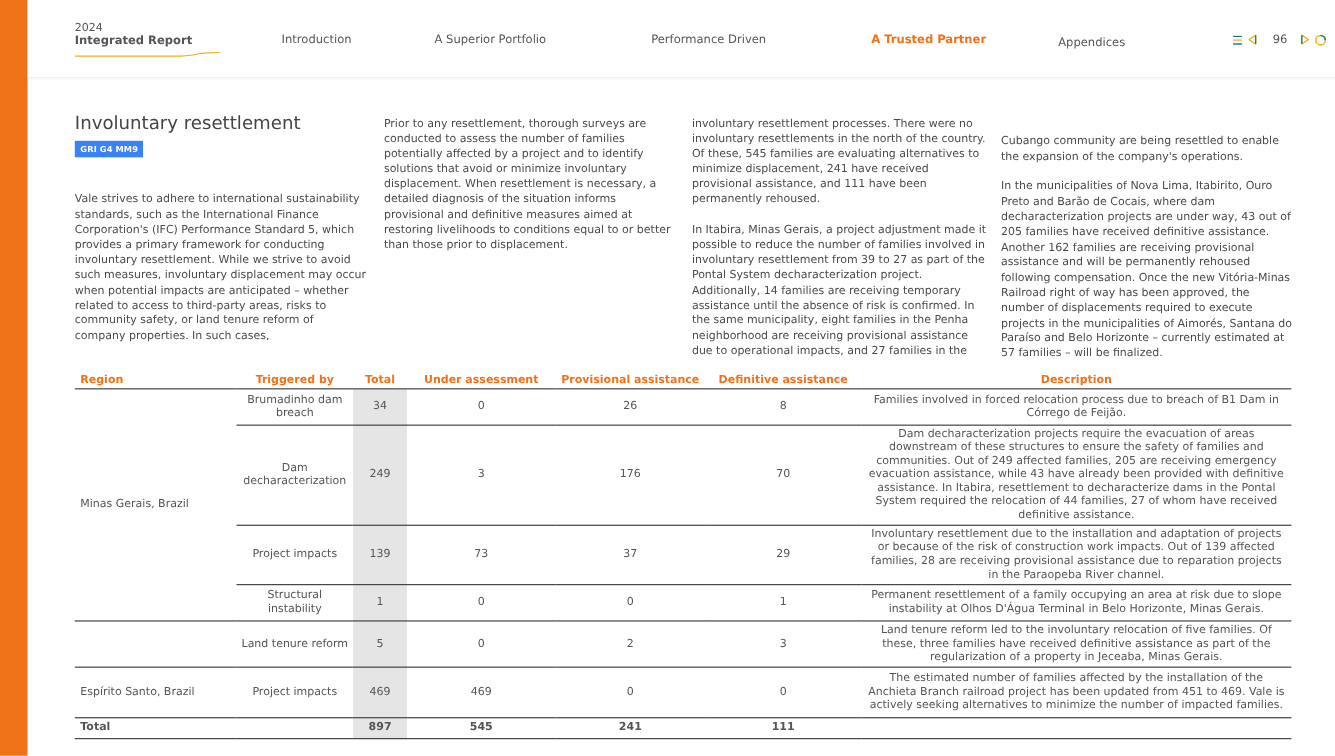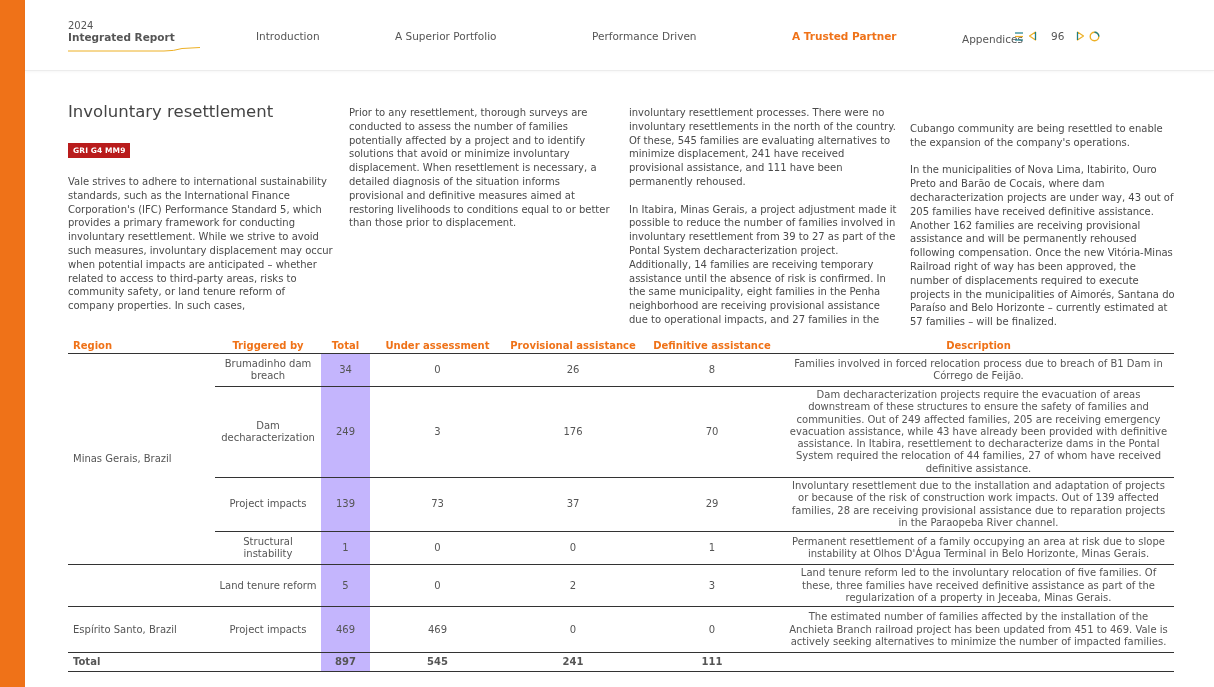--- a/index.html
+++ b/index.html
@@ -9,35 +9,35 @@
     font-family: "DejaVu Sans", sans-serif;
   }
   .side-bar { position: absolute; left: 0; top: 0; width: 25px; height: 687px; background: #ef7218; }
   .topbar { position: absolute; left: 25px; top: 0; right: 0; height: 70px; background: #fff; border-bottom: 1px solid #ececec; box-shadow: 0 1px 3px rgba(0,0,0,0.04); }
   .brand { position: absolute; left: 68px; top: 20px; }
   .brand-year { font-size: 10px; color: #555; line-height: 11px; }
   .brand-name { font-size: 10.5px; font-weight: bold; color: #555; line-height: 13px; }
   .brand-line { position: absolute; left: 0; top: 27px; }
   .nav-item { position: absolute; top: 30px; font-size: 10.5px; color: #555; white-space: nowrap; }
   .nav-item.active { color: #ef7218; font-weight: bold; }
-  .pager { position: absolute; top: 28px; left: 1014px; height: 16px; display: flex; align-items: center; }
+  .pager { position: absolute; top: 28px; left: 1120px; height: 16px; display: flex; align-items: center; }
   .pager .pg-num { font-size: 10.5px; color: #555; margin: 0 12px 0 14px; }
   .ico { display: inline-block; }
 
   .title { position: absolute; left: 68px; top: 102px; font-size: 16.5px; color: #444; }
-  .gri-badge { position: absolute; left: 68px; top: 128px; background: #b91c1c; color: #fff; font-size: 7.5px; font-weight: bold; padding: 3px 5px; letter-spacing: 0.1px; margin-top: 15px; }
+  .gri-badge { position: absolute; left: 68px; top: 128px; background: #3b82f6; color: #fff; font-size: 7.5px; font-weight: bold; padding: 3px 5px; letter-spacing: 0.1px; }
   .col-text { position: absolute; font-size: 10px; line-height: 13.8px; color: #4a4a4a; }
   .col-text p { margin: 0; }
   .col-text p + p { margin-top: 13.8px; }
 
   table.data { position: absolute; left: 68px; top: 337px; width: 1106px; border-collapse: collapse; font-size: 10px; color: #555; }
   table.data th { color: #ef7218; font-weight: bold; font-size: 10px; height: 16px; padding: 0 4px; border-bottom: 1.5px solid #333; }
   table.data td { text-align: center; padding: 0 4px; line-height: 12.5px; }
   table.data .left { text-align: left; padding-left: 5px; }
-  table.data .total-col { background: #c4b5fd; }
+  table.data .total-col { background: #e5e5e5; }
   table.data .desc { font-size: 10px; line-height: 12.3px; padding: 2px 4px; }
   table.data tr.bt td.bt, table.data tr.bt td:not(.region) { border-top: 1.3px solid #333; }
   table.data tr.total-row td { font-weight: bold; border-top: 1.3px solid #333; border-bottom: 1.3px solid #333; height: 18px; }
 </style>
 </head>
 <body>
 
 <div class="side-bar"></div>
 
 <header class="topbar"></header>

